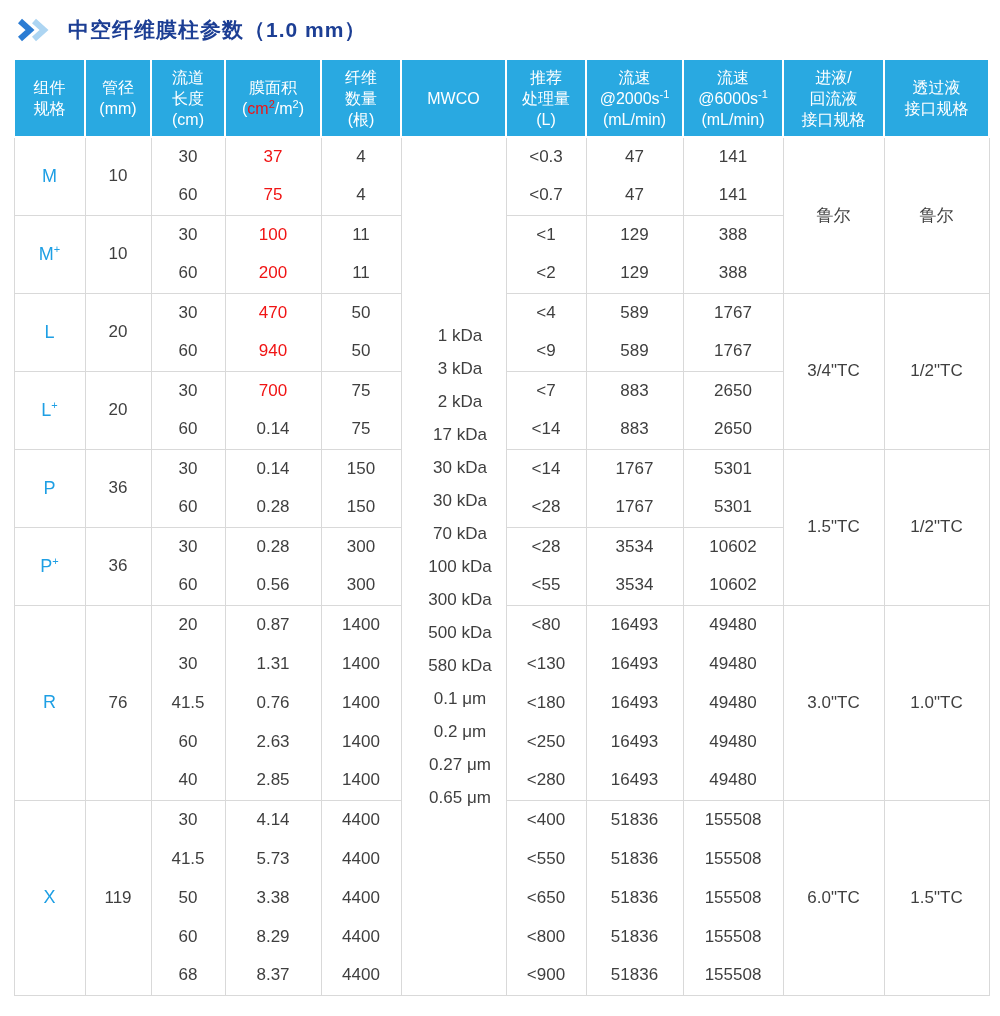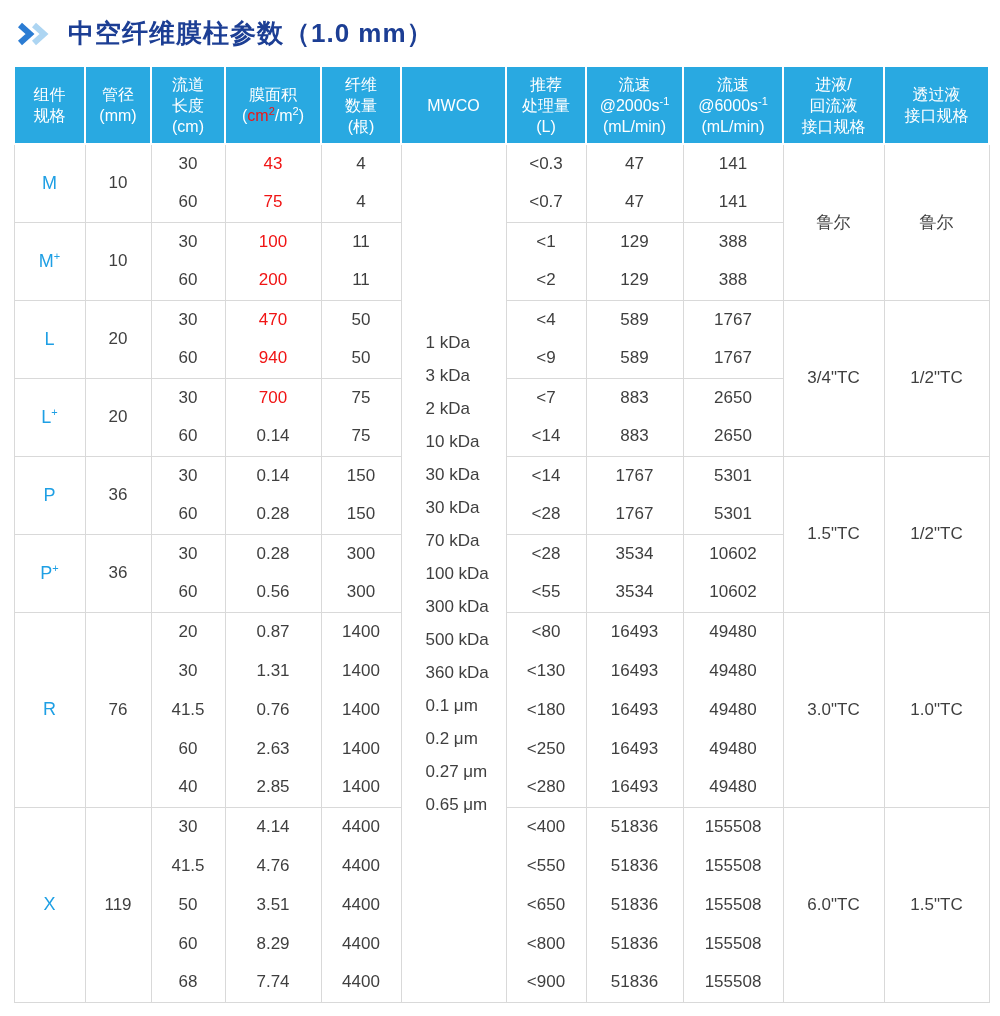--- a/index.html
+++ b/index.html
@@ -9,21 +9,21 @@
   }
   *{box-sizing:border-box;}
   html,body{margin:0;padding:0;}
   body{
     width:1000px;height:1016px;background:#ffffff;
     font-family:"Liberation Sans","DejaVu Sans",sans-serif;
     color:var(--body-text);
   }
   .title-row{display:flex;align-items:center;gap:16px;padding:16px 0 0 16px;}
   .title-row h1{
-    margin:0;font-size:26px;font-weight:bold;color:var(--title-text);
+    margin:0;font-size:21px;font-weight:bold;color:var(--title-text);
     letter-spacing:1px;
   }
   .chev{display:block;}
   .chev polyline{fill:none;stroke-width:6;}
   .chev .chev-dark{stroke:var(--chevron-dark);}
   .chev .chev-light{stroke:var(--chevron-light);}
 
   table{
     border-collapse:collapse;table-layout:fixed;
     margin:14px 0 0 13px;width:975px;
@@ -38,21 +38,21 @@
   th .header-line{white-space:nowrap;}
   td{
     border-left:1px solid var(--border);border-right:1px solid var(--border);
     text-align:center;vertical-align:middle;
     font-size:17px;height:39px;padding:0;color:var(--body-text);
   }
   tr.group-start td{border-top:1px solid var(--border);}
   td.model{color:var(--model-text);font-size:18px;}
   .red{color:var(--red-text);}
   sup{font-size:11px;line-height:0;}
-  td.mwco{text-align:left;padding-left:24px;}
+  td.mwco{text-align:center;padding-left:13px;}
   .mwco-item{line-height:33px;font-size:17px;white-space:nowrap;}
 </style>
 </head>
 <body>
 
 <div class="title-row">
   <svg class="chev" width="36" height="24" viewBox="0 0 36 24">
     <polyline class="chev-dark" points="4,3 14,12 4,21"></polyline>
     <polyline class="chev-light" points="18,3 28,12 18,21"></polyline>
   </svg>
@@ -124,34 +124,34 @@
           <div class="header-line"><span>透过液</span></div>
           <div class="header-line"><span>接口规格</span></div>
         </th>
       </tr>
   </thead>
   <tbody id="table-body">
       <tr>
         <td class="model" rowspan="2">M</td>
         <td rowspan="2">10</td>
         <td>30</td>
-        <td class="red">43</td>
+        <td class="red">37</td>
         <td>4</td>
         <td class="mwco" rowspan="22">
           <div class="mwco-item">1 kDa</div>
           <div class="mwco-item">3 kDa</div>
           <div class="mwco-item">2 kDa</div>
-          <div class="mwco-item">10 kDa</div>
+          <div class="mwco-item">17 kDa</div>
           <div class="mwco-item">30 kDa</div>
           <div class="mwco-item">30 kDa</div>
           <div class="mwco-item">70 kDa</div>
           <div class="mwco-item">100 kDa</div>
           <div class="mwco-item">300 kDa</div>
           <div class="mwco-item">500 kDa</div>
-          <div class="mwco-item">360 kDa</div>
+          <div class="mwco-item">580 kDa</div>
           <div class="mwco-item">0.1 μm</div>
           <div class="mwco-item">0.2 μm</div>
           <div class="mwco-item">0.27 μm</div>
           <div class="mwco-item">0.65 μm</div>
         </td>
         <td>&lt;0.3</td>
         <td>47</td>
         <td>141</td>
         <td rowspan="4">鲁尔</td>
         <td rowspan="4">鲁尔</td>
@@ -309,44 +309,44 @@
         <td>4.14</td>
         <td>4400</td>
         <td>&lt;400</td>
         <td>51836</td>
         <td>155508</td>
         <td rowspan="5">6.0"TC</td>
         <td rowspan="5">1.5"TC</td>
       </tr>
       <tr>
         <td>41.5</td>
-        <td>4.76</td>
+        <td>5.73</td>
         <td>4400</td>
         <td>&lt;550</td>
         <td>51836</td>
         <td>155508</td>
       </tr>
       <tr>
         <td>50</td>
-        <td>3.51</td>
+        <td>3.38</td>
         <td>4400</td>
         <td>&lt;650</td>
         <td>51836</td>
         <td>155508</td>
       </tr>
       <tr>
         <td>60</td>
         <td>8.29</td>
         <td>4400</td>
         <td>&lt;800</td>
         <td>51836</td>
         <td>155508</td>
       </tr>
       <tr>
         <td>68</td>
-        <td>7.74</td>
+        <td>8.37</td>
         <td>4400</td>
         <td>&lt;900</td>
         <td>51836</td>
         <td>155508</td>
       </tr>
     </tbody>
 </table>
 
 </body></html>

